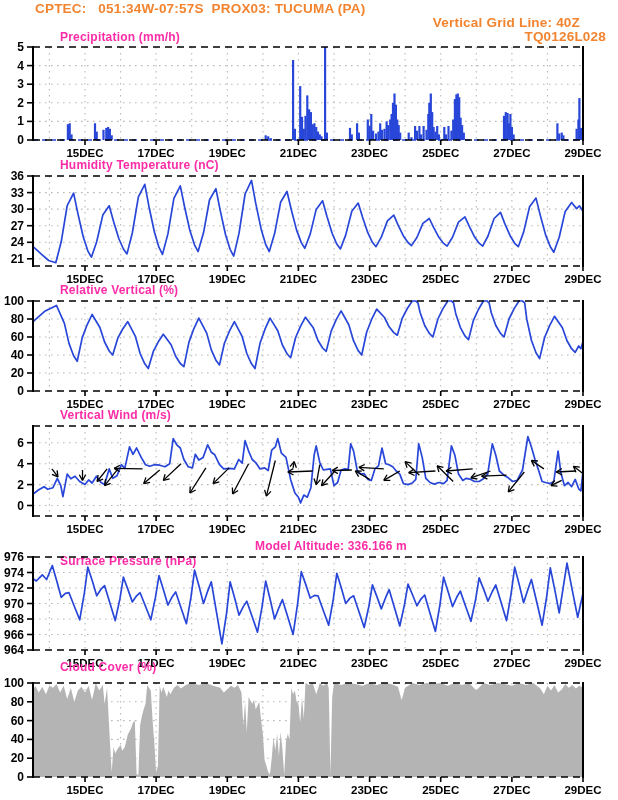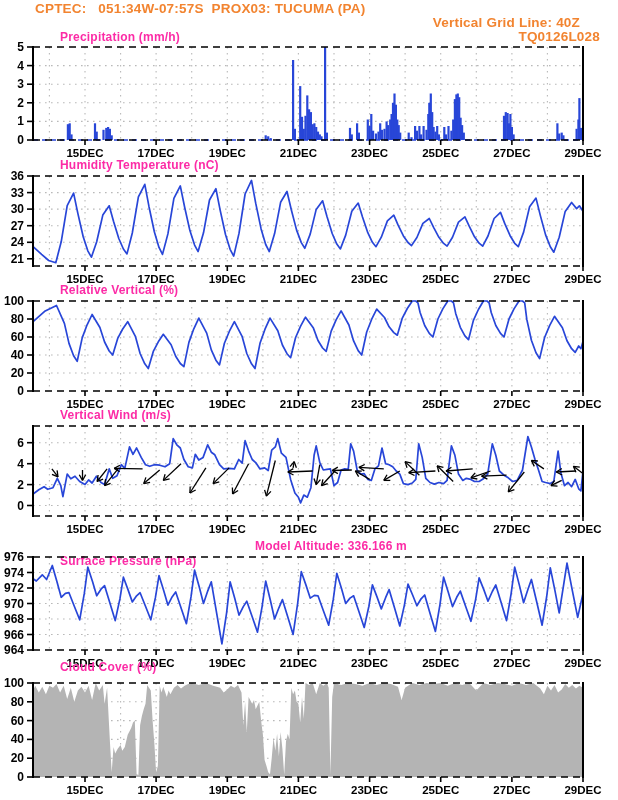--- a/index.html
+++ b/index.html
@@ -13,21 +13,21 @@
   .plot-svg text{font-family:"Liberation Sans",sans-serif;font-weight:bold;fill:#000000;}
   .plot-svg .ytick-label{font-size:12px;}
   .plot-svg .xtick-label{font-size:11.5px;}
 </style>
 </head>
 <body>
 
 <div class="page">
   <div class="hline orange" style="left:35px;top:2px">CPTEC:   051:34W-07:57S  PROX03: TUCUMA (PA)</div>
   <div class="hline orange" style="right:38px;top:16px">Vertical Grid Line: 40Z</div>
-  <div class="hline orange" style="right:18px;top:30px">TQ0126L028</div>
+  <div class="hline orange" style="right:12px;top:30px">TQ0126L028</div>
   <div id="charts">
       <div class="ptitle" style="left:60px;top:30px">Precipitation (mm/h)</div>
       <svg class="plot-svg" style="top:39px" width="618" height="123" viewBox="0 0 618 123">
         <line x1="49.4" y1="8" x2="49.4" y2="101" stroke="#B9B9B9" stroke-width="1.1" stroke-dasharray="1.6,4.4"></line>
         <line x1="85.0" y1="8" x2="85.0" y2="101" stroke="#B9B9B9" stroke-width="1.1" stroke-dasharray="1.6,4.4"></line>
         <line x1="120.6" y1="8" x2="120.6" y2="101" stroke="#B9B9B9" stroke-width="1.1" stroke-dasharray="1.6,4.4"></line>
         <line x1="156.1" y1="8" x2="156.1" y2="101" stroke="#B9B9B9" stroke-width="1.1" stroke-dasharray="1.6,4.4"></line>
         <line x1="191.7" y1="8" x2="191.7" y2="101" stroke="#B9B9B9" stroke-width="1.1" stroke-dasharray="1.6,4.4"></line>
         <line x1="227.3" y1="8" x2="227.3" y2="101" stroke="#B9B9B9" stroke-width="1.1" stroke-dasharray="1.6,4.4"></line>
         <line x1="262.9" y1="8" x2="262.9" y2="101" stroke="#B9B9B9" stroke-width="1.1" stroke-dasharray="1.6,4.4"></line>

